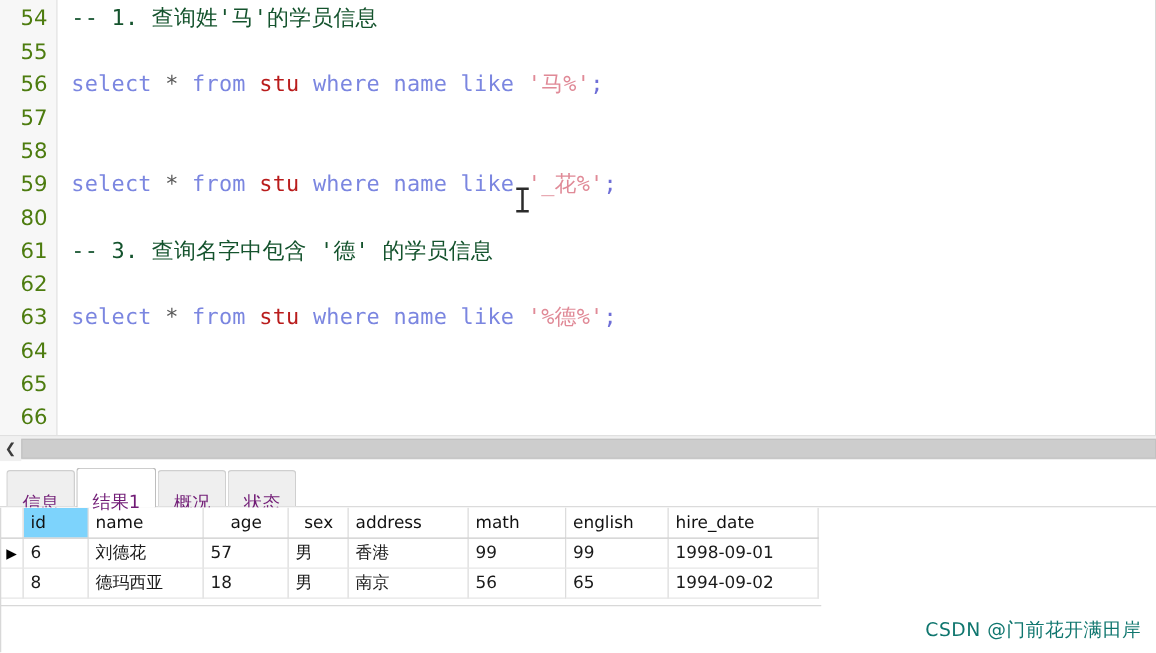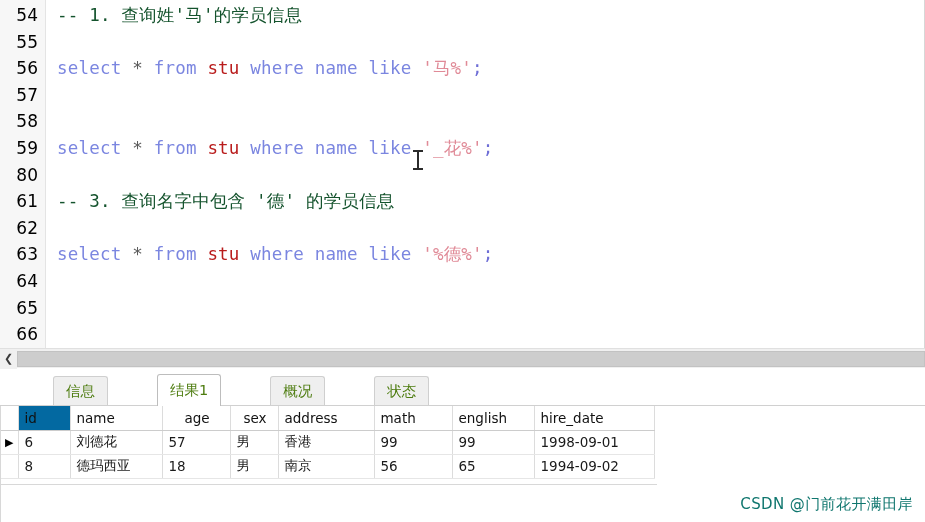--- a/index.html
+++ b/index.html
@@ -35,21 +35,21 @@
     padding-top: 2px;
     flex: 0 0 46px;
   }
   .gutter-line {
     height: 26.6px;
     line-height: 26.6px;
     text-align: right;
     padding-right: 7px;
     font-family: "DejaVu Sans", "Liberation Sans", sans-serif;
     font-size: 17px;
-    color: #000000;
+    color: #4d7c0f;
     box-sizing: border-box;
   }
   .code-area {
     flex: 1 1 auto;
     padding-top: 2px;
     padding-left: 11px;
     position: relative;
     overflow: hidden;
   }
   .code-line {
@@ -140,32 +140,31 @@
     background: #ffffff;
     border-bottom: 1px solid #d0d0d0;
     box-sizing: border-box;
     display: flex;
     align-items: flex-end;
     padding-left: 5px;
   }
   .tab {
     height: 29px;
     line-height: 29px;
-    padding: 0 12px;
+    padding: 12px 12px;
     margin-right: 1px;
     font-size: 14.5px;
-    color: #4d7c0f;
+    color: #701a75;
     background: #efefef;
     border: 1px solid #cfcfcf;
     border-bottom: none;
     border-radius: 3px 3px 0 0;
     box-sizing: border-box;
     font-family: "DejaVu Sans", "Liberation Sans", sans-serif;
     cursor: default;
-    margin-left: 48px;
   }
   .tab.active {
     background: #ffffff;
     height: 32px;
     line-height: 31px;
     border-color: #bdbdbd;
     position: relative;
     z-index: 2;
     margin-bottom: -1px;
   }
@@ -198,21 +197,21 @@
     overflow: hidden;
     font-weight: normal;
     text-align: left;
     vertical-align: middle;
   }
   table.result th {
     background: #ffffff;
     border-bottom: 1px solid #cccccc;
     color: #111111;
   }
-  table.result th.sel { background: #0369a1; }
+  table.result th.sel { background: #7dd3fc; }
   td.num, th.num { text-align: right; }
   .rowmark {
     width: 18px;
     border-right: 1px solid #dcdcdc;
     background: #ffffff;
     text-align: center;
     padding: 0;
     color: #000000;
     font-size: 11px;
   }

